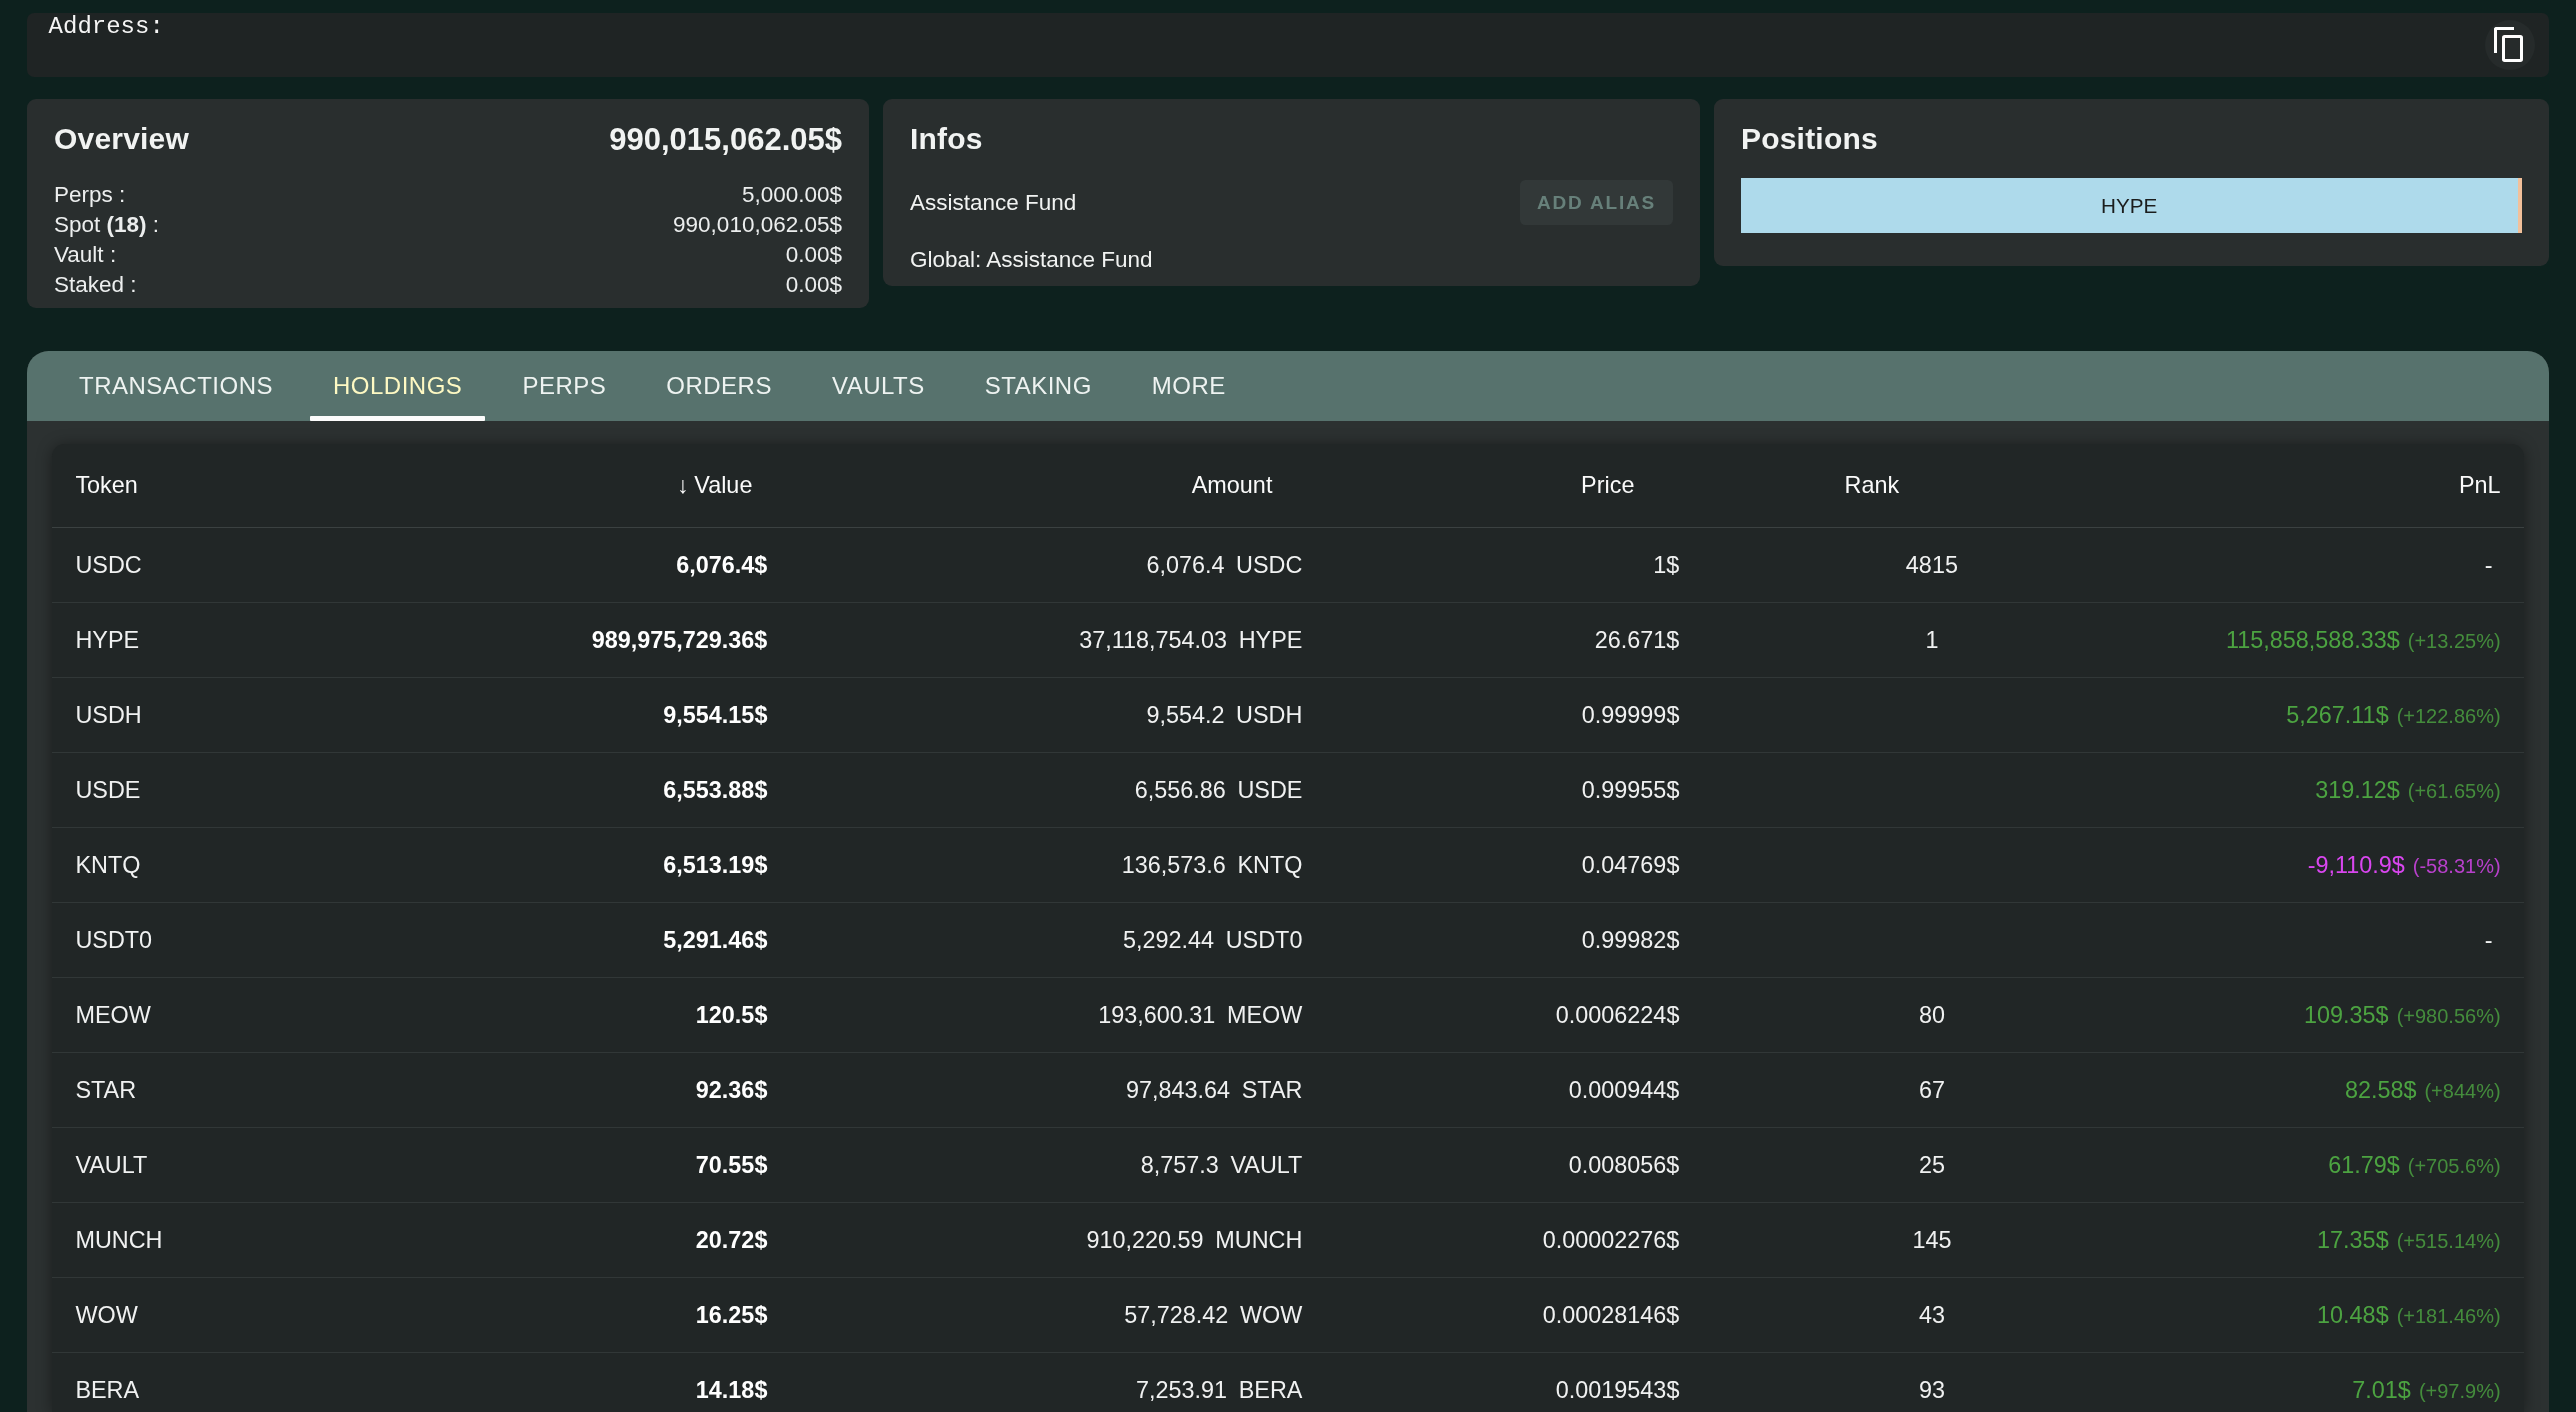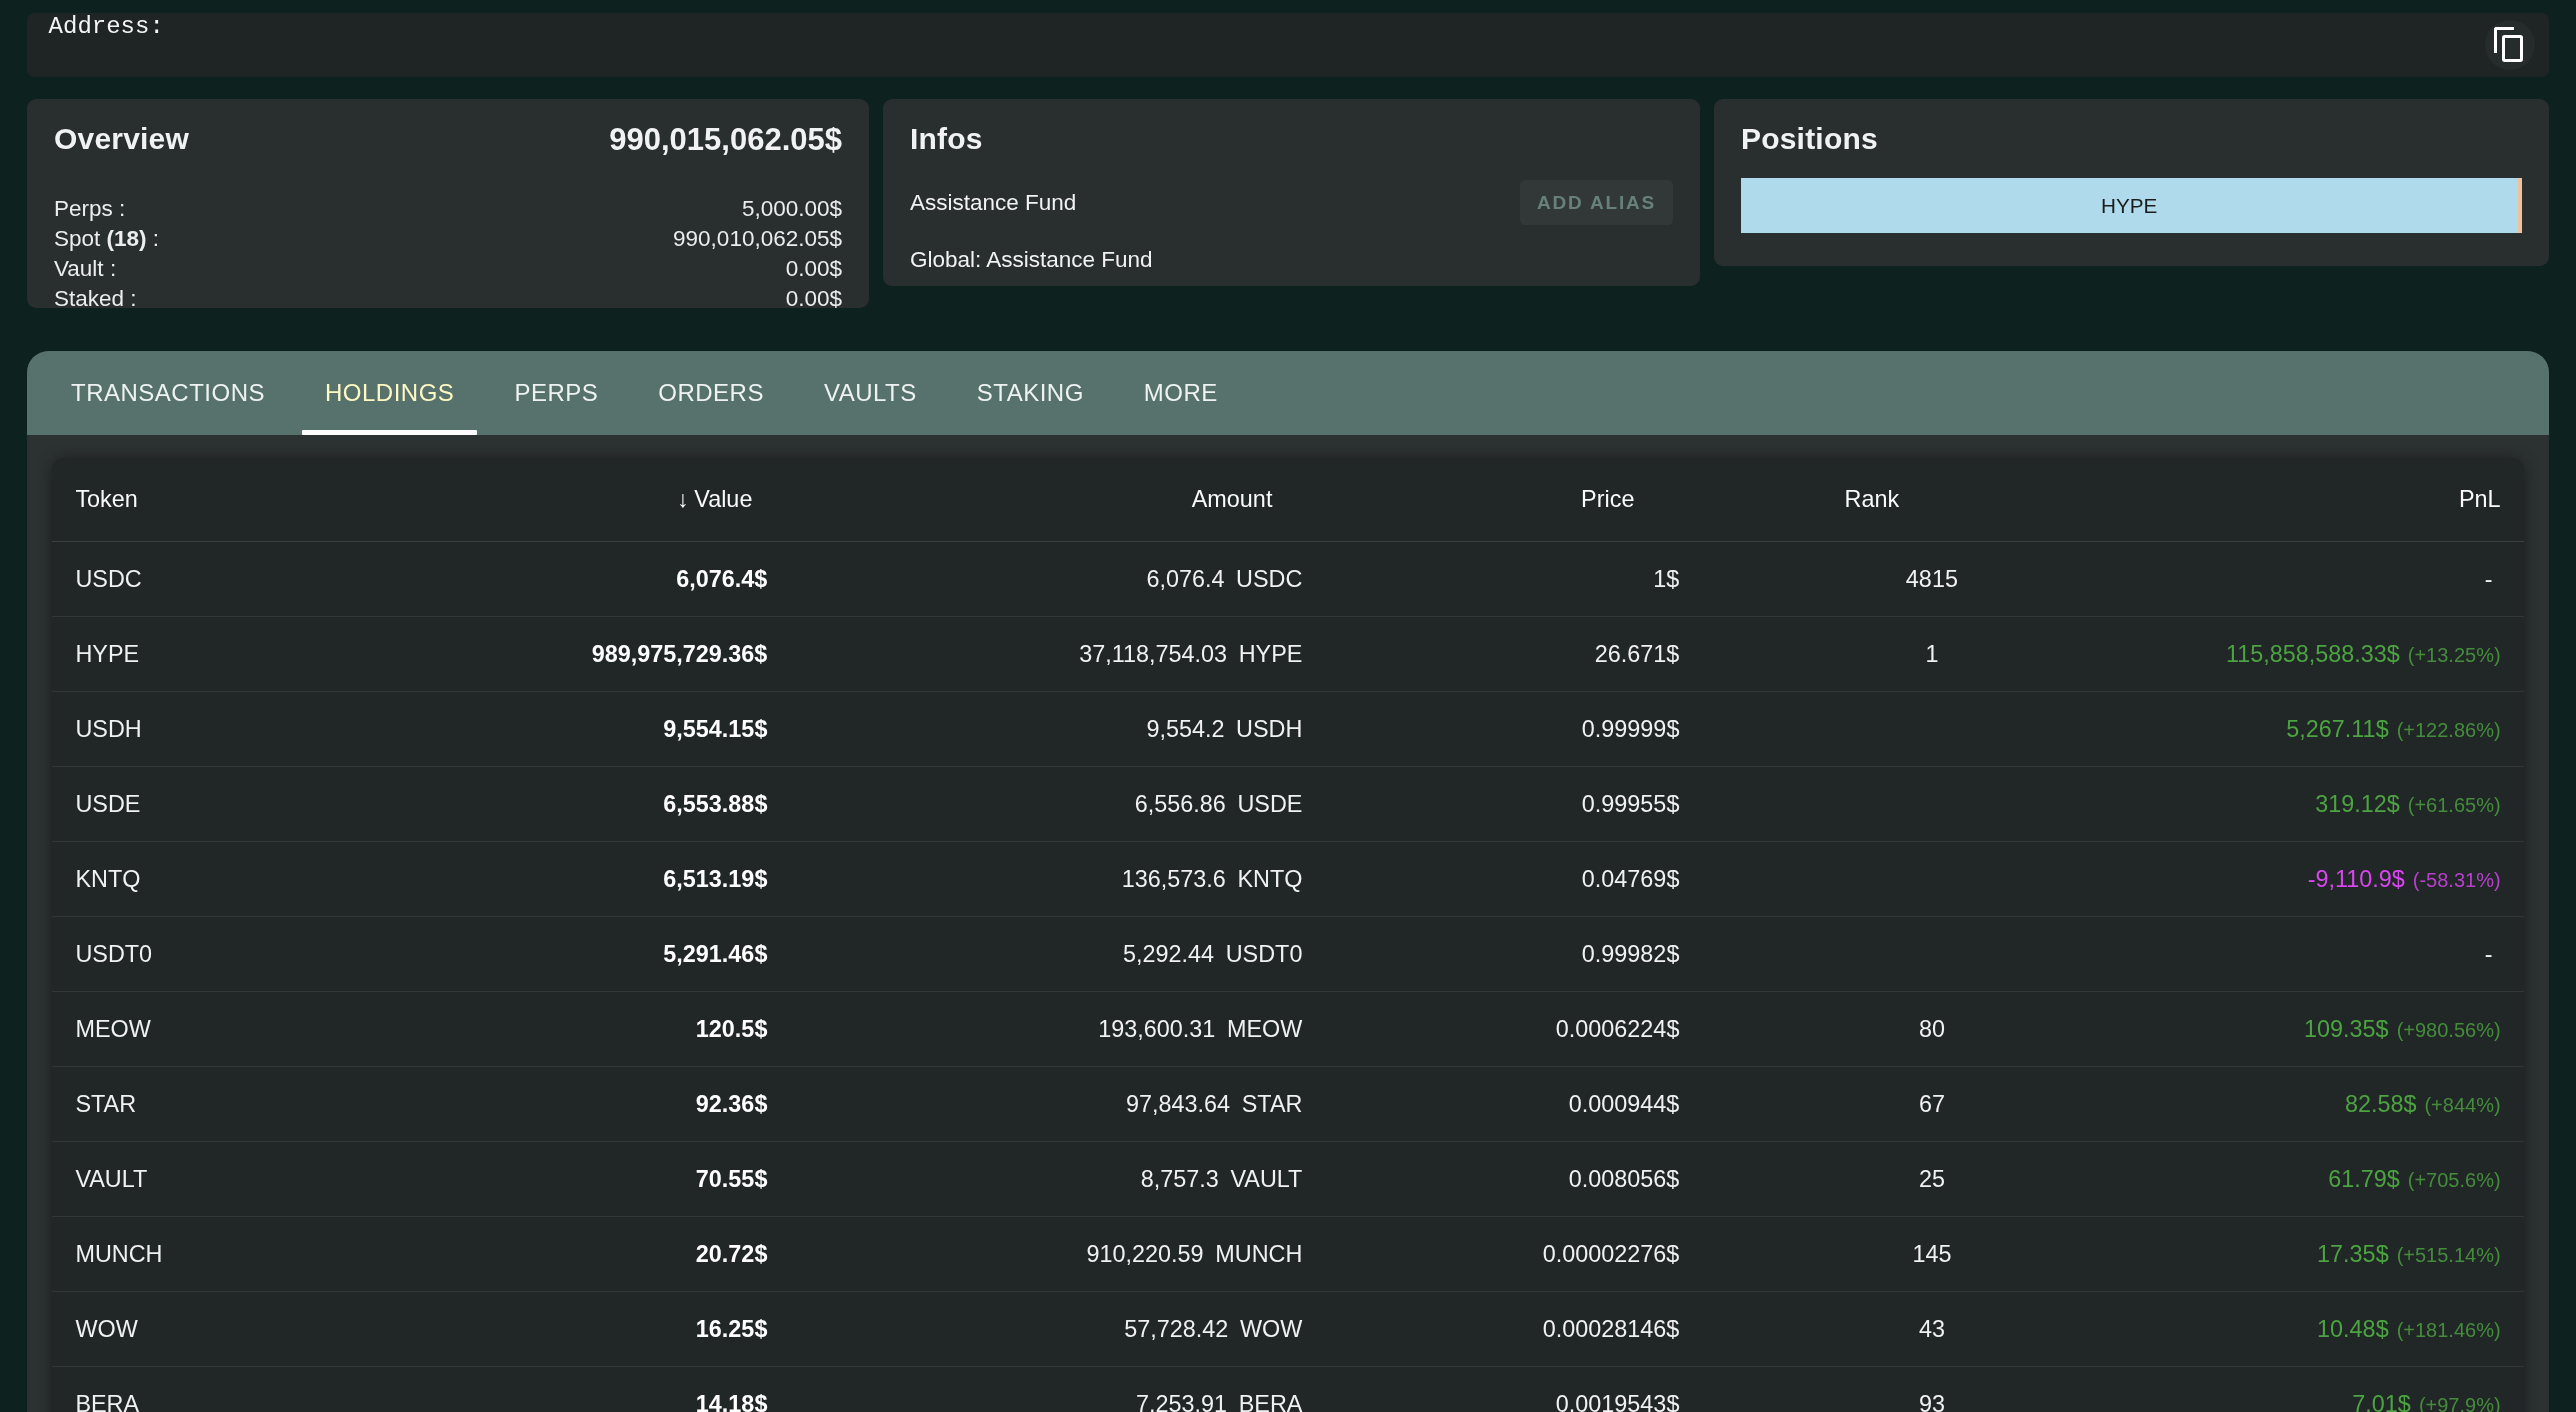--- a/index.html
+++ b/index.html
@@ -37,21 +37,21 @@
   }
 
   
   .cards-row { display:flex; gap:14px; margin-top:22.5px; align-items:flex-start; }
   .card { background:#292e2e; border-radius:9px; padding:23.4px 27px; }
   .card-head { display:flex; justify-content:space-between; align-items:flex-start; }
   .card-title { font-size:30px; font-weight:700; letter-spacing:0.2px; }
 
   .overview-card { width:842px; height:209px; }
   .overview-total { font-size:31px; font-weight:700; }
-  .ov-rows { margin-top:36px; font-size:22.5px;text-align:right; }
+  .ov-rows { margin-top:22px; font-size:22.5px;text-align:right; }
   .ov-row { display:flex; justify-content:space-between; line-height:30px; color:#eceeee; }
   .ov-label b { font-weight:700; }
 
   .infos-card { width:817px; height:187px; }
   .alias-row { display:flex; justify-content:space-between; align-items:center; margin-top:23.4px; font-size:22.5px; }
   .add-alias-btn {
     background:#323838; color:#67807a; border:none; border-radius:5.4px;
     font-size:19px; font-weight:700; letter-spacing:1.8px; padding:11.7px 17px; cursor:pointer;
     font-family:"Liberation Sans", sans-serif;
   }
@@ -63,21 +63,21 @@
     flex:1; background:#aedaeb; color:#1b1d1d;
     display:flex; align-items:center; justify-content:center; font-size:20.7px;
   }
   .pos-seg-sliver { width:4.5px; background:#f2c09a; }
 
   
   .main-section {
     margin-top:43px; height:1061px; background:#2c3131;
     border-radius:21.6px 21.6px 0 0; overflow:hidden;
   }
-  .tab-bar { height:84px; background:#57726d; display:flex; align-items:stretch; padding-left:14px; }
+  .tab-bar { height:70px; background:#57726d; display:flex; align-items:stretch; padding-left:22px; }
   .tab {
     display:flex; align-items:center; padding:0 30px; position:relative;
     font-size:24px; font-weight:500; letter-spacing:0.5px; color:#eef3f1; cursor:pointer;
     text-transform:uppercase;
   }
   .tab.active { color:#fef9c3; }
   .tab.active::after {
     content:""; position:absolute; left:7.2px; right:7.2px; bottom:0; height:5.4px;
     background:#fcfcfc; border-radius:0.9px;
   }

